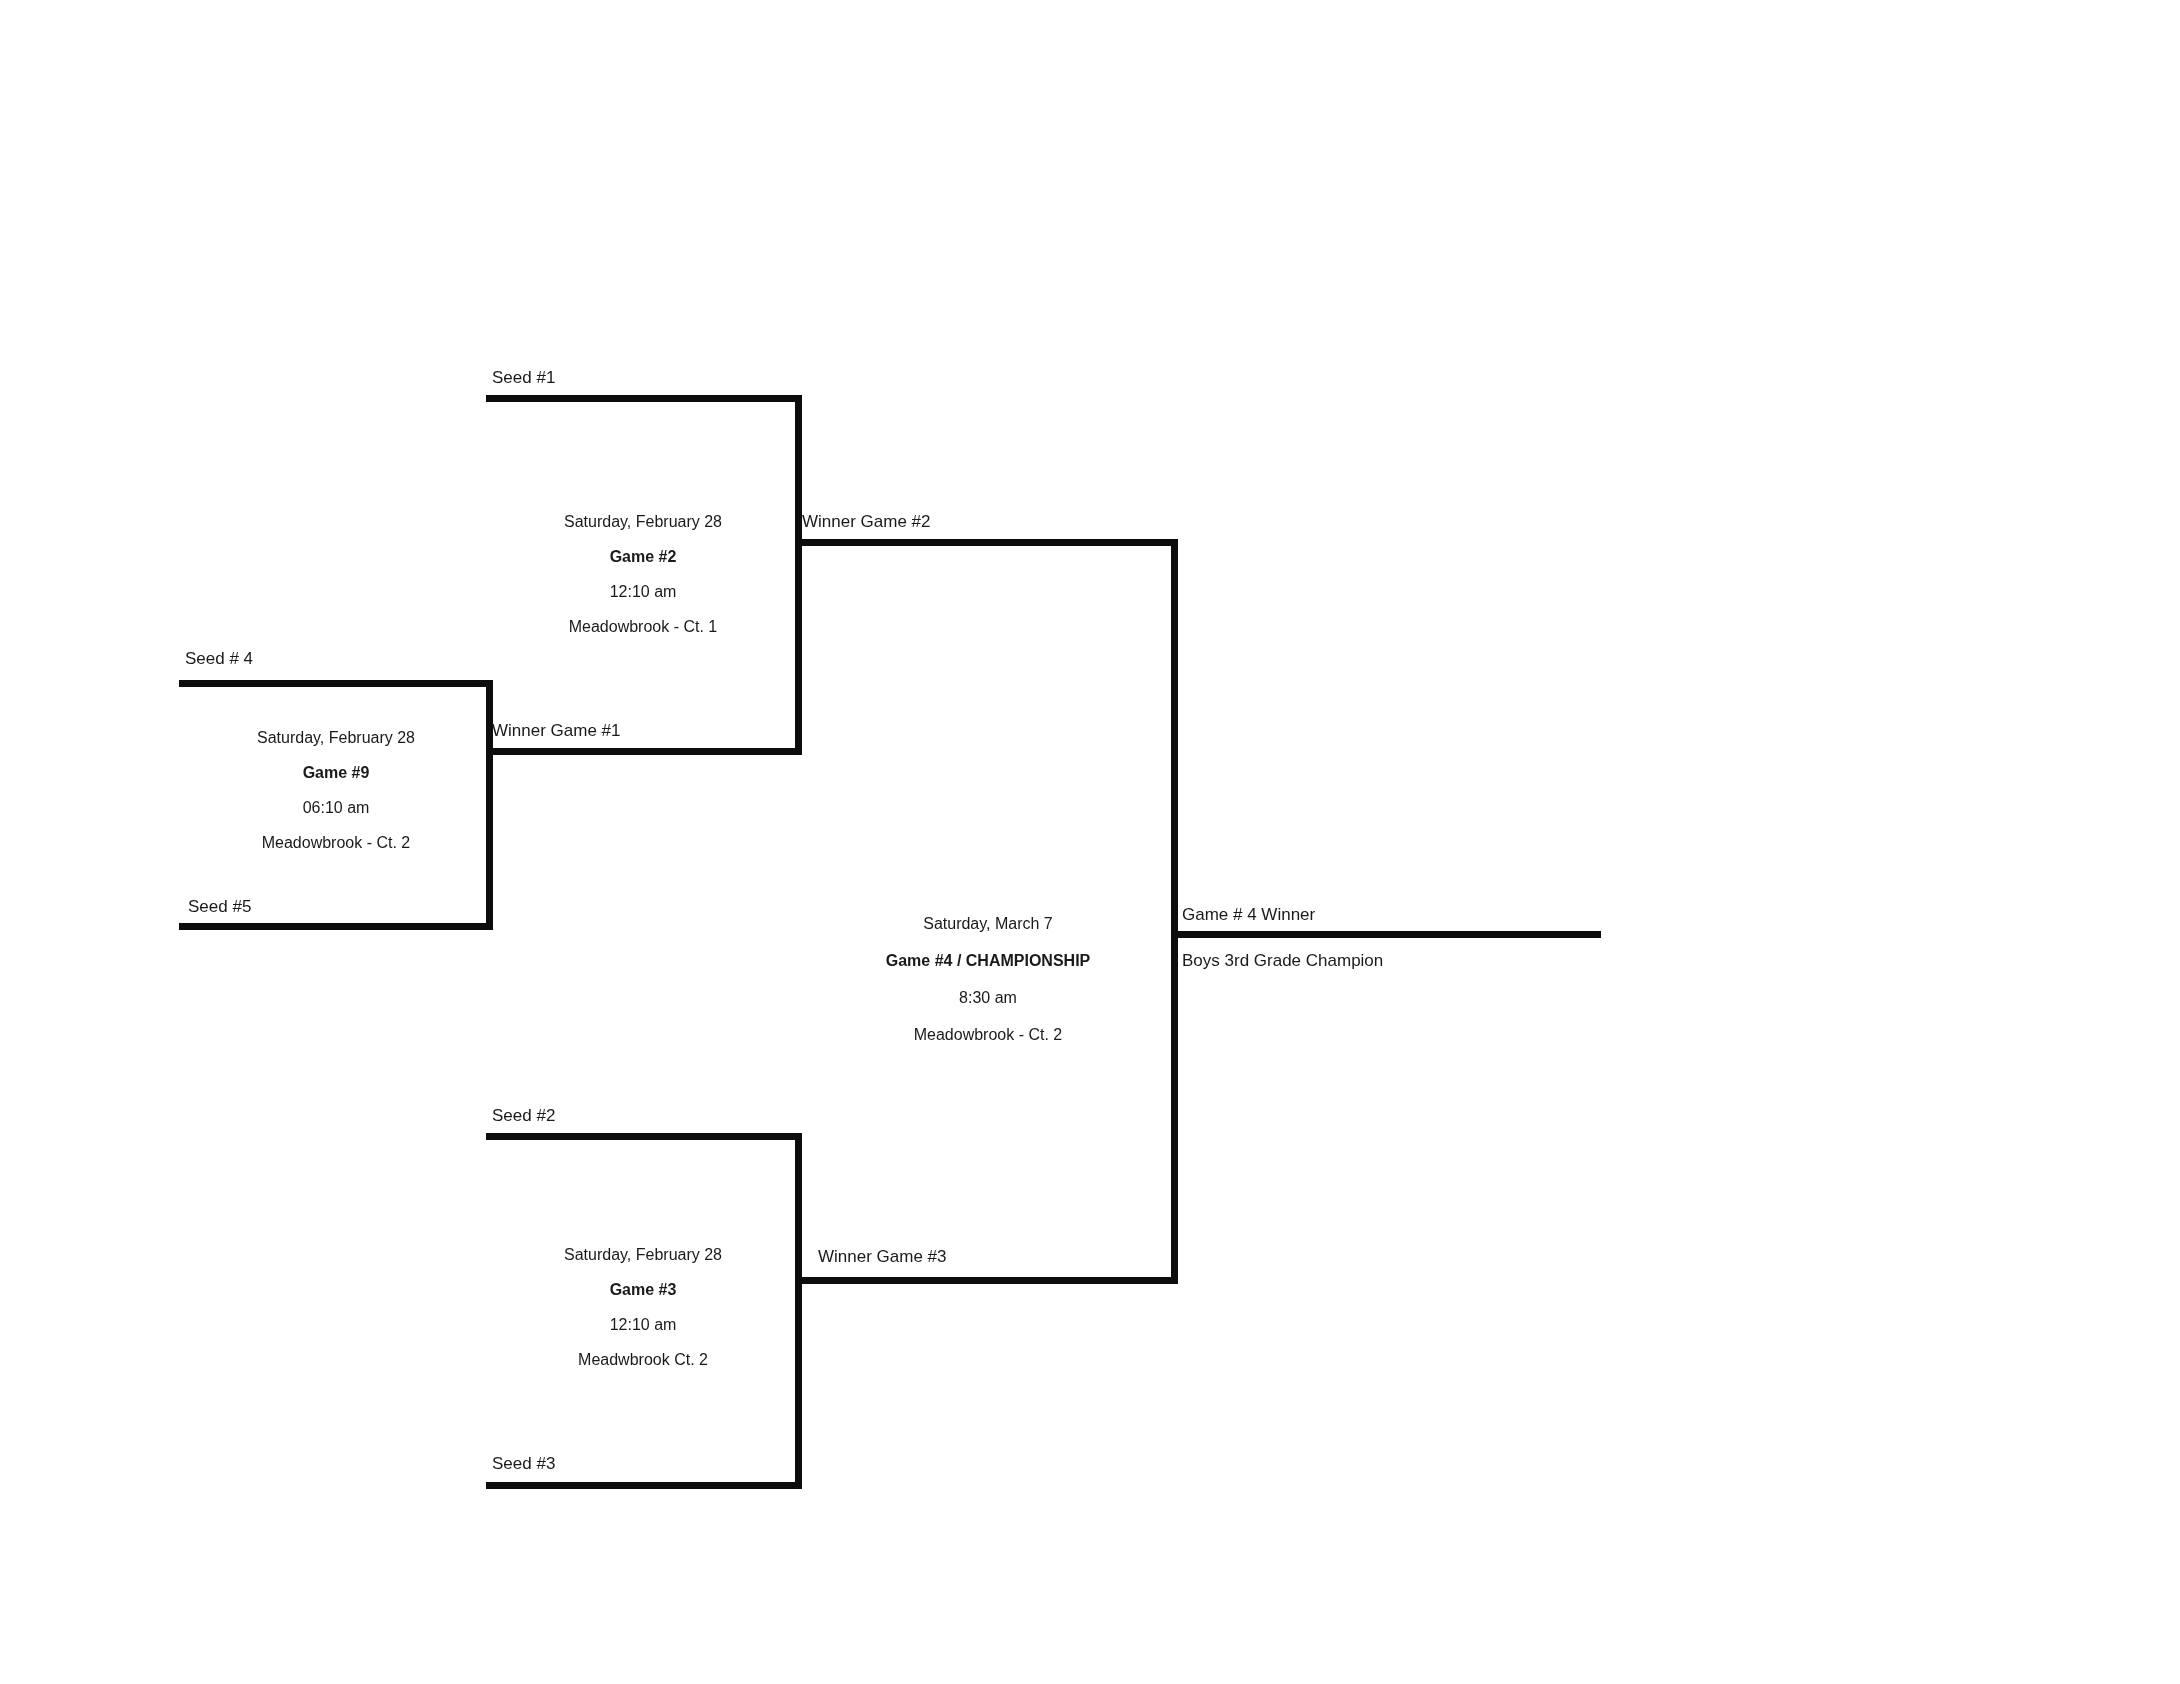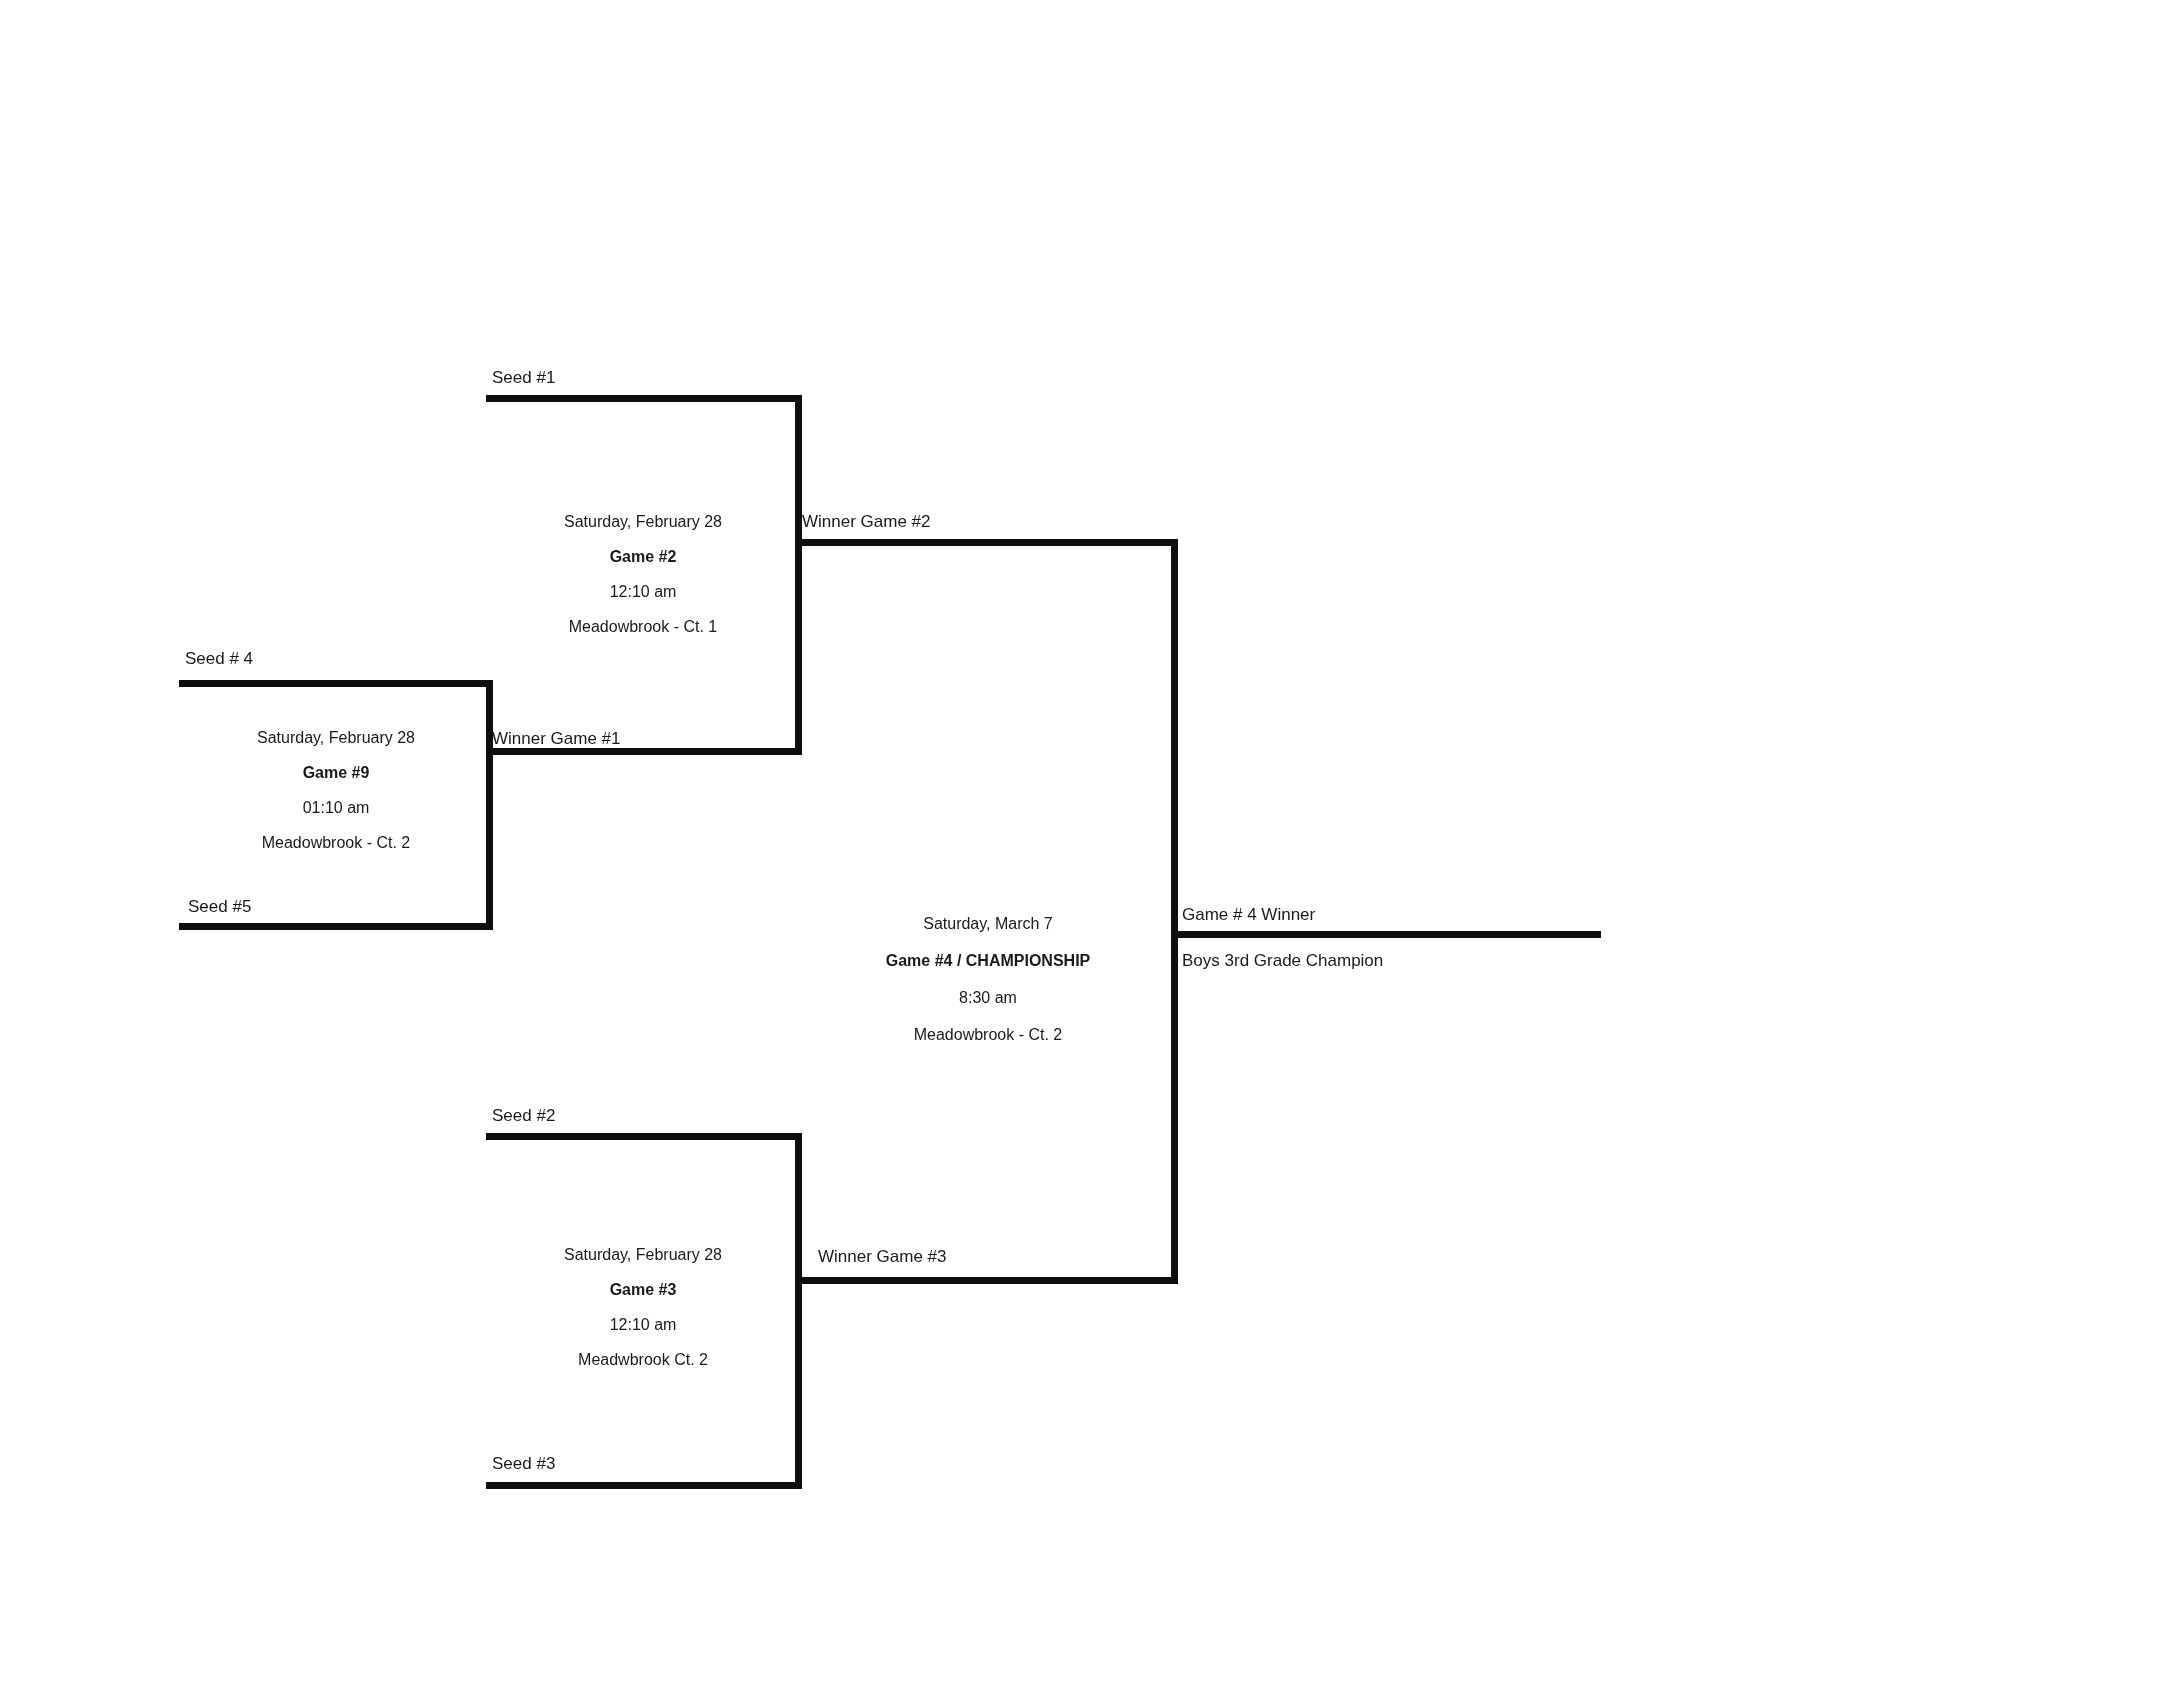--- a/index.html
+++ b/index.html
@@ -68,21 +68,21 @@
 <div class="bline" style="left:486px; top:1133px; width:316px; height:6.8px;"></div>
 <div class="bline" style="left:795px; top:1133px; width:6.8px; height:356px;"></div>
 <div class="bline" style="left:486px; top:1482px; width:316px; height:6.8px;"></div>
 
 <div class="bline" style="left:795px; top:539px; width:383px; height:6.8px;"></div>
 <div class="bline" style="left:1171px; top:539px; width:6.8px; height:744px;"></div>
 <div class="bline" style="left:795px; top:1277px; width:383px; height:6.8px;"></div>
 <div class="bline" style="left:1171px; top:931px; width:430px; height:6.8px;"></div>
 
 <div class="lbl" style="left:492px; top:365px;">Seed #1</div>
-<div class="lbl" style="left:492px; top:718px;margin-top:8px;">Winner Game #1</div>
+<div class="lbl" style="left:492px; top:718px;">Winner Game #1</div>
 
 <div class="lbl" style="left:185px; top:646px;">Seed # 4</div>
 <div class="lbl" style="left:188px; top:894px;text-align:center;">Seed #5</div>
 
 <div class="lbl" style="left:492px; top:1103px;">Seed #2</div>
 <div class="lbl" style="left:492px; top:1451px;">Seed #3</div>
 
 <div class="lbl" style="left:802px; top:509px;">Winner Game #2</div>
 <div class="lbl" style="left:802px; top:1244px;padding-left:16px;">Winner Game #3</div>
 
@@ -92,21 +92,21 @@
 <div class="info" style="left:643px; top:504px;">
   <div class="game-date">Saturday, February 28</div>
   <div class="game-name">Game #2</div>
   <div class="game-time">12:10 am</div>
   <div class="game-location">Meadowbrook - Ct. 1</div>
 </div>
 
 <div class="info" style="left:336px; top:720px;">
   <div class="game-date">Saturday, February 28</div>
   <div class="game-name">Game #9</div>
-  <div class="game-time">01:10 am</div>
+  <div class="game-time">06:10 am</div>
   <div class="game-location">Meadowbrook - Ct. 2</div>
 </div>
 
 <div class="info" style="left:988px; top:905px; line-height:37px;">
   <div class="game-date">Saturday, March 7</div>
   <div class="game-name">Game #4 / CHAMPIONSHIP</div>
   <div class="game-time">8:30 am</div>
   <div class="game-location">Meadowbrook - Ct. 2</div>
 </div>
 

